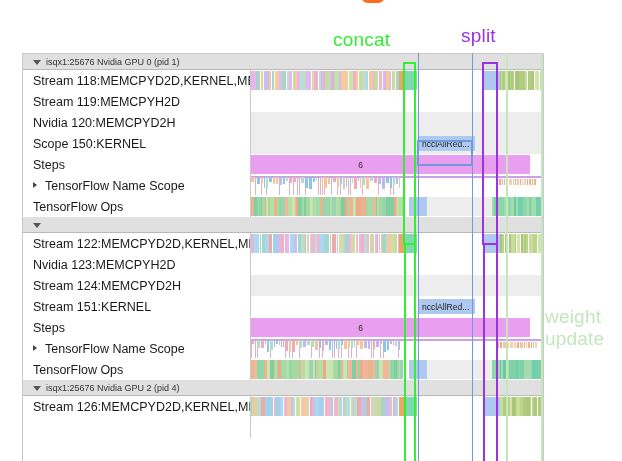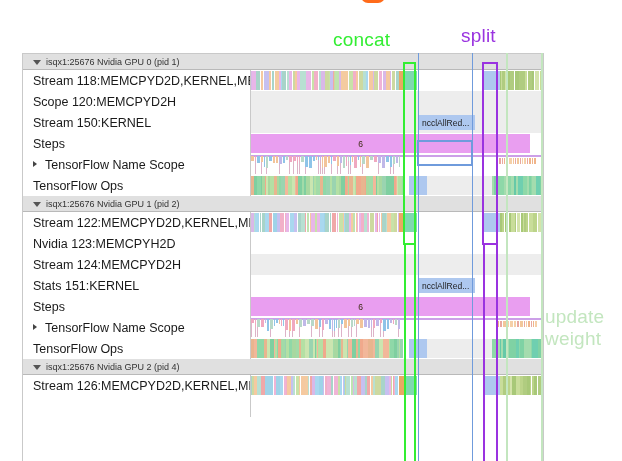--- a/index.html
+++ b/index.html
@@ -71,22 +71,22 @@
 <body>
 
 <div id="root">
 
   <div id="annot-orange-stub"></div>
 
   <div class="annot" id="annot-concat">concat</div>
   <div class="annot" id="annot-split">split</div>
   <div class="annot" id="annot-nccl">nccl</div>
   <div class="annot" id="annot-weight">
+    <div>weight</div>
     <div>update</div>
-    <div>weight</div>
   </div>
 
   <div id="panel">
       <div class="group-header">
         <span class="caret down"></span>
         <span class="group-header-label">isqx1:25676 Nvidia GPU 0 (pid 1)</span>
       </div>
       <div class="row">
         <div class="lbl">
           <span>Stream 118:MEMCPYD2D,KERNEL,ME</span>
@@ -158,29 +158,35 @@
             <div style="position: absolute; top: 0px; bottom: 0px; left: 274px; width: 2px; background: rgb(201, 221, 154);"></div>
             <div style="position: absolute; top: 0px; bottom: 0px; left: 277px; width: 2px; background: rgb(176, 204, 128);"></div>
             <div style="position: absolute; top: 0px; bottom: 0px; left: 279px; width: 2px; background: rgb(176, 204, 128);"></div>
             <div style="position: absolute; top: 0px; bottom: 0px; left: 281px; width: 2px; background: rgb(168, 200, 120);"></div>
             <div style="position: absolute; top: 0px; bottom: 0px; left: 284px; width: 4px; background: rgb(212, 227, 171);"></div>
             <div style="position: absolute; top: 0px; bottom: 0px; left: 289px; width: 1px; background: rgb(201, 221, 154);"></div>
             <div style="position: absolute; top: 0px; bottom: 0px; left: 290px; width: 1px; background: rgb(176, 204, 128);"></div>
           </div>
         </div>
       </div>
+      <div class="row">
+        <div class="lbl">
+          <span>Stream 119:MEMCPYH2D</span>
+        </div>
+        <div class="track"></div>
+      </div>
       <div class="row shade">
         <div class="lbl">
-          <span>Scope 120:MEMCPYD2H</span>
+          <span>Nvidia 120:MEMCPYD2H</span>
         </div>
         <div class="track"></div>
       </div>
       <div class="row shade">
         <div class="lbl">
-          <span>Stream 150:KERNEL</span>
+          <span>Scope 150:KERNEL</span>
         </div>
         <div class="track">
           <div class="ncclbox" style="left: 167px; top: 3px; height: 15px; width: 57px;">
             <span>ncclAllRed...</span>
           </div>
         </div>
       </div>
       <div class="row">
         <div class="lbl">
           <span>Steps</span>
@@ -376,21 +382,20 @@
             <div style="position: absolute; top: 0px; bottom: 0px; left: 278px; width: 2px; background: rgb(127, 210, 164);"></div>
             <div style="position: absolute; top: 0px; bottom: 0px; left: 280px; width: 1px; background: rgb(142, 216, 168);"></div>
             <div style="position: absolute; top: 0px; bottom: 0px; left: 281px; width: 4px; background: rgb(164, 220, 174);"></div>
             <div style="position: absolute; top: 0px; bottom: 0px; left: 285px; width: 4px; background: rgb(111, 207, 176);"></div>
             <div style="position: absolute; top: 0px; bottom: 0px; left: 289px; width: 2px; background: rgb(127, 210, 164);"></div>
           </div>
         </div>
       </div>
       <div class="group-header">
         <span class="caret down"></span>
-        <span class="group-header-label">isqx1:25676 Nvidia GPU 1 (pid 2)</span>
       </div>
       <div class="row">
         <div class="lbl">
           <span>Stream 122:MEMCPYD2D,KERNEL,MI</span>
         </div>
         <div class="track">
           <div class="strip full" style="left: 0px; width: 291px;">
             <div style="position: absolute; top: 0px; bottom: 0px; left: 0px; width: 3px; background: rgb(217, 184, 232);"></div>
             <div style="position: absolute; top: 0px; bottom: 0px; left: 3px; width: 1px; background: rgb(184, 224, 210);"></div>
             <div style="position: absolute; top: 0px; bottom: 0px; left: 4px; width: 4px; background: rgb(169, 216, 239);"></div>
@@ -473,21 +478,21 @@
         <div class="track"></div>
       </div>
       <div class="row shade">
         <div class="lbl">
           <span>Stream 124:MEMCPYD2H</span>
         </div>
         <div class="track"></div>
       </div>
       <div class="row">
         <div class="lbl">
-          <span>Stats 151:KERNEL</span>
+          <span>Stream 151:KERNEL</span>
         </div>
         <div class="track">
           <div class="ncclbox" style="left: 167px; top: 3px; height: 15px; width: 57px;">
             <span>ncclAllRed...</span>
           </div>
         </div>
       </div>
       <div class="row">
         <div class="lbl">
           <span>Steps</span>

